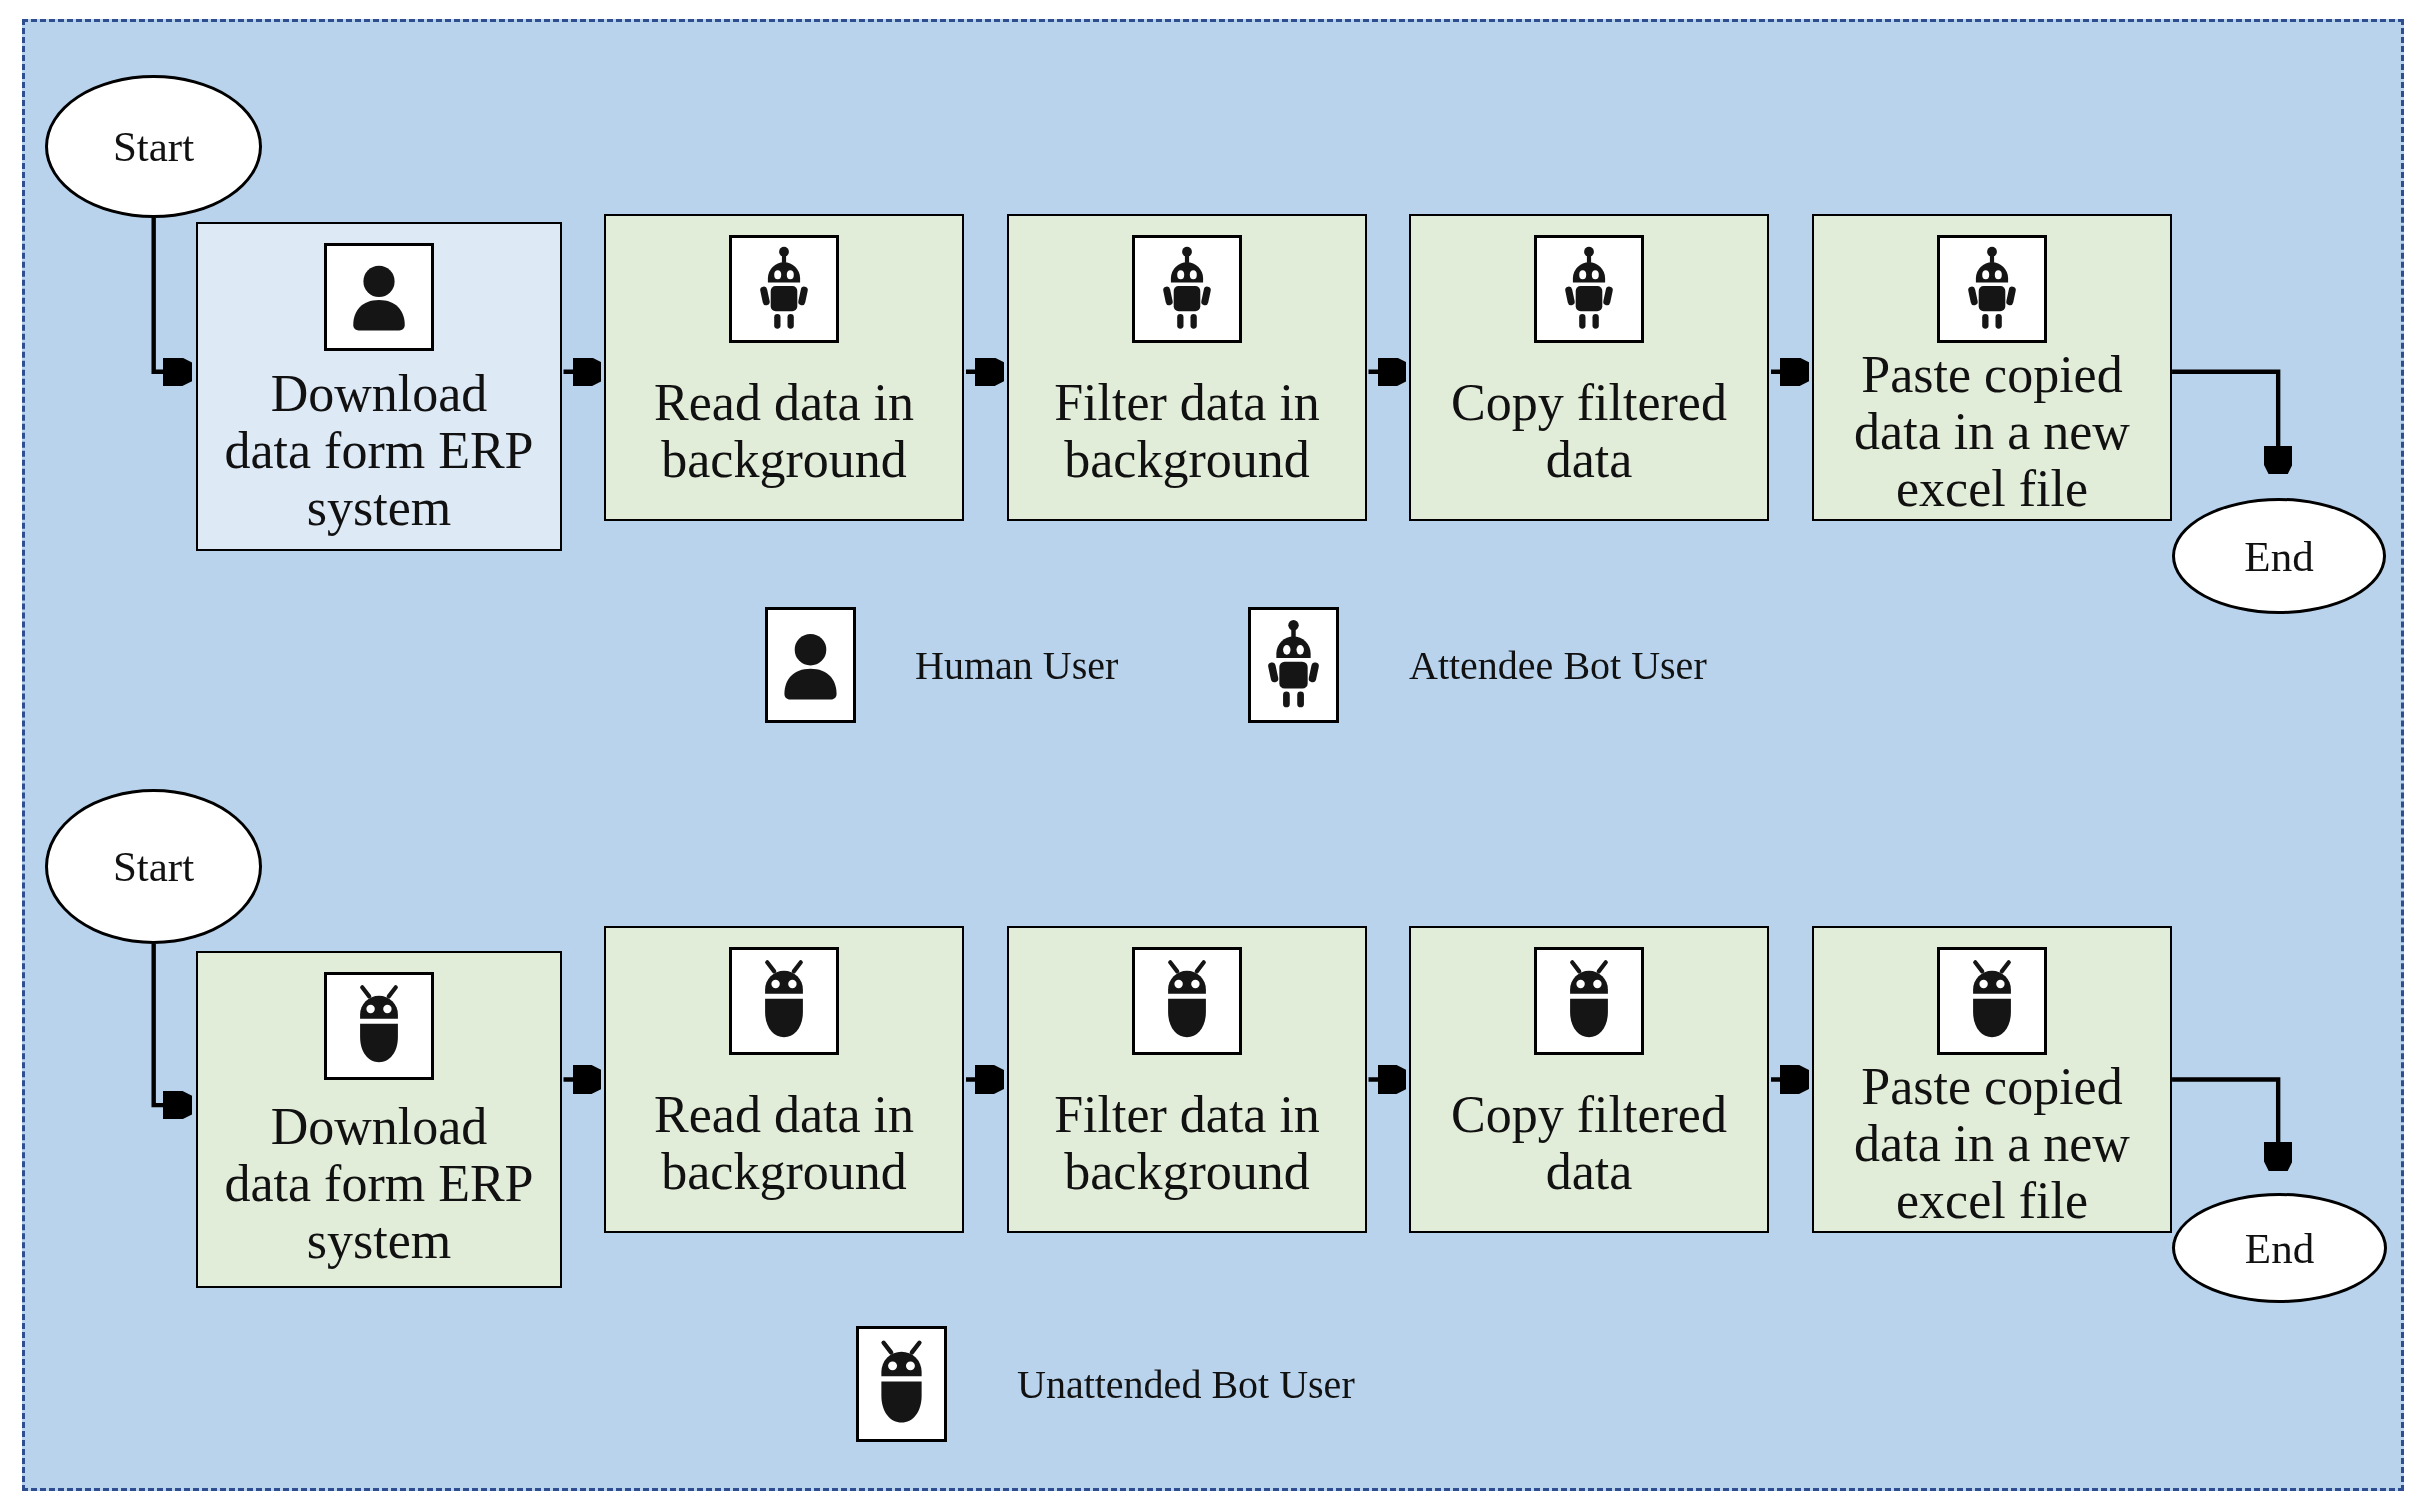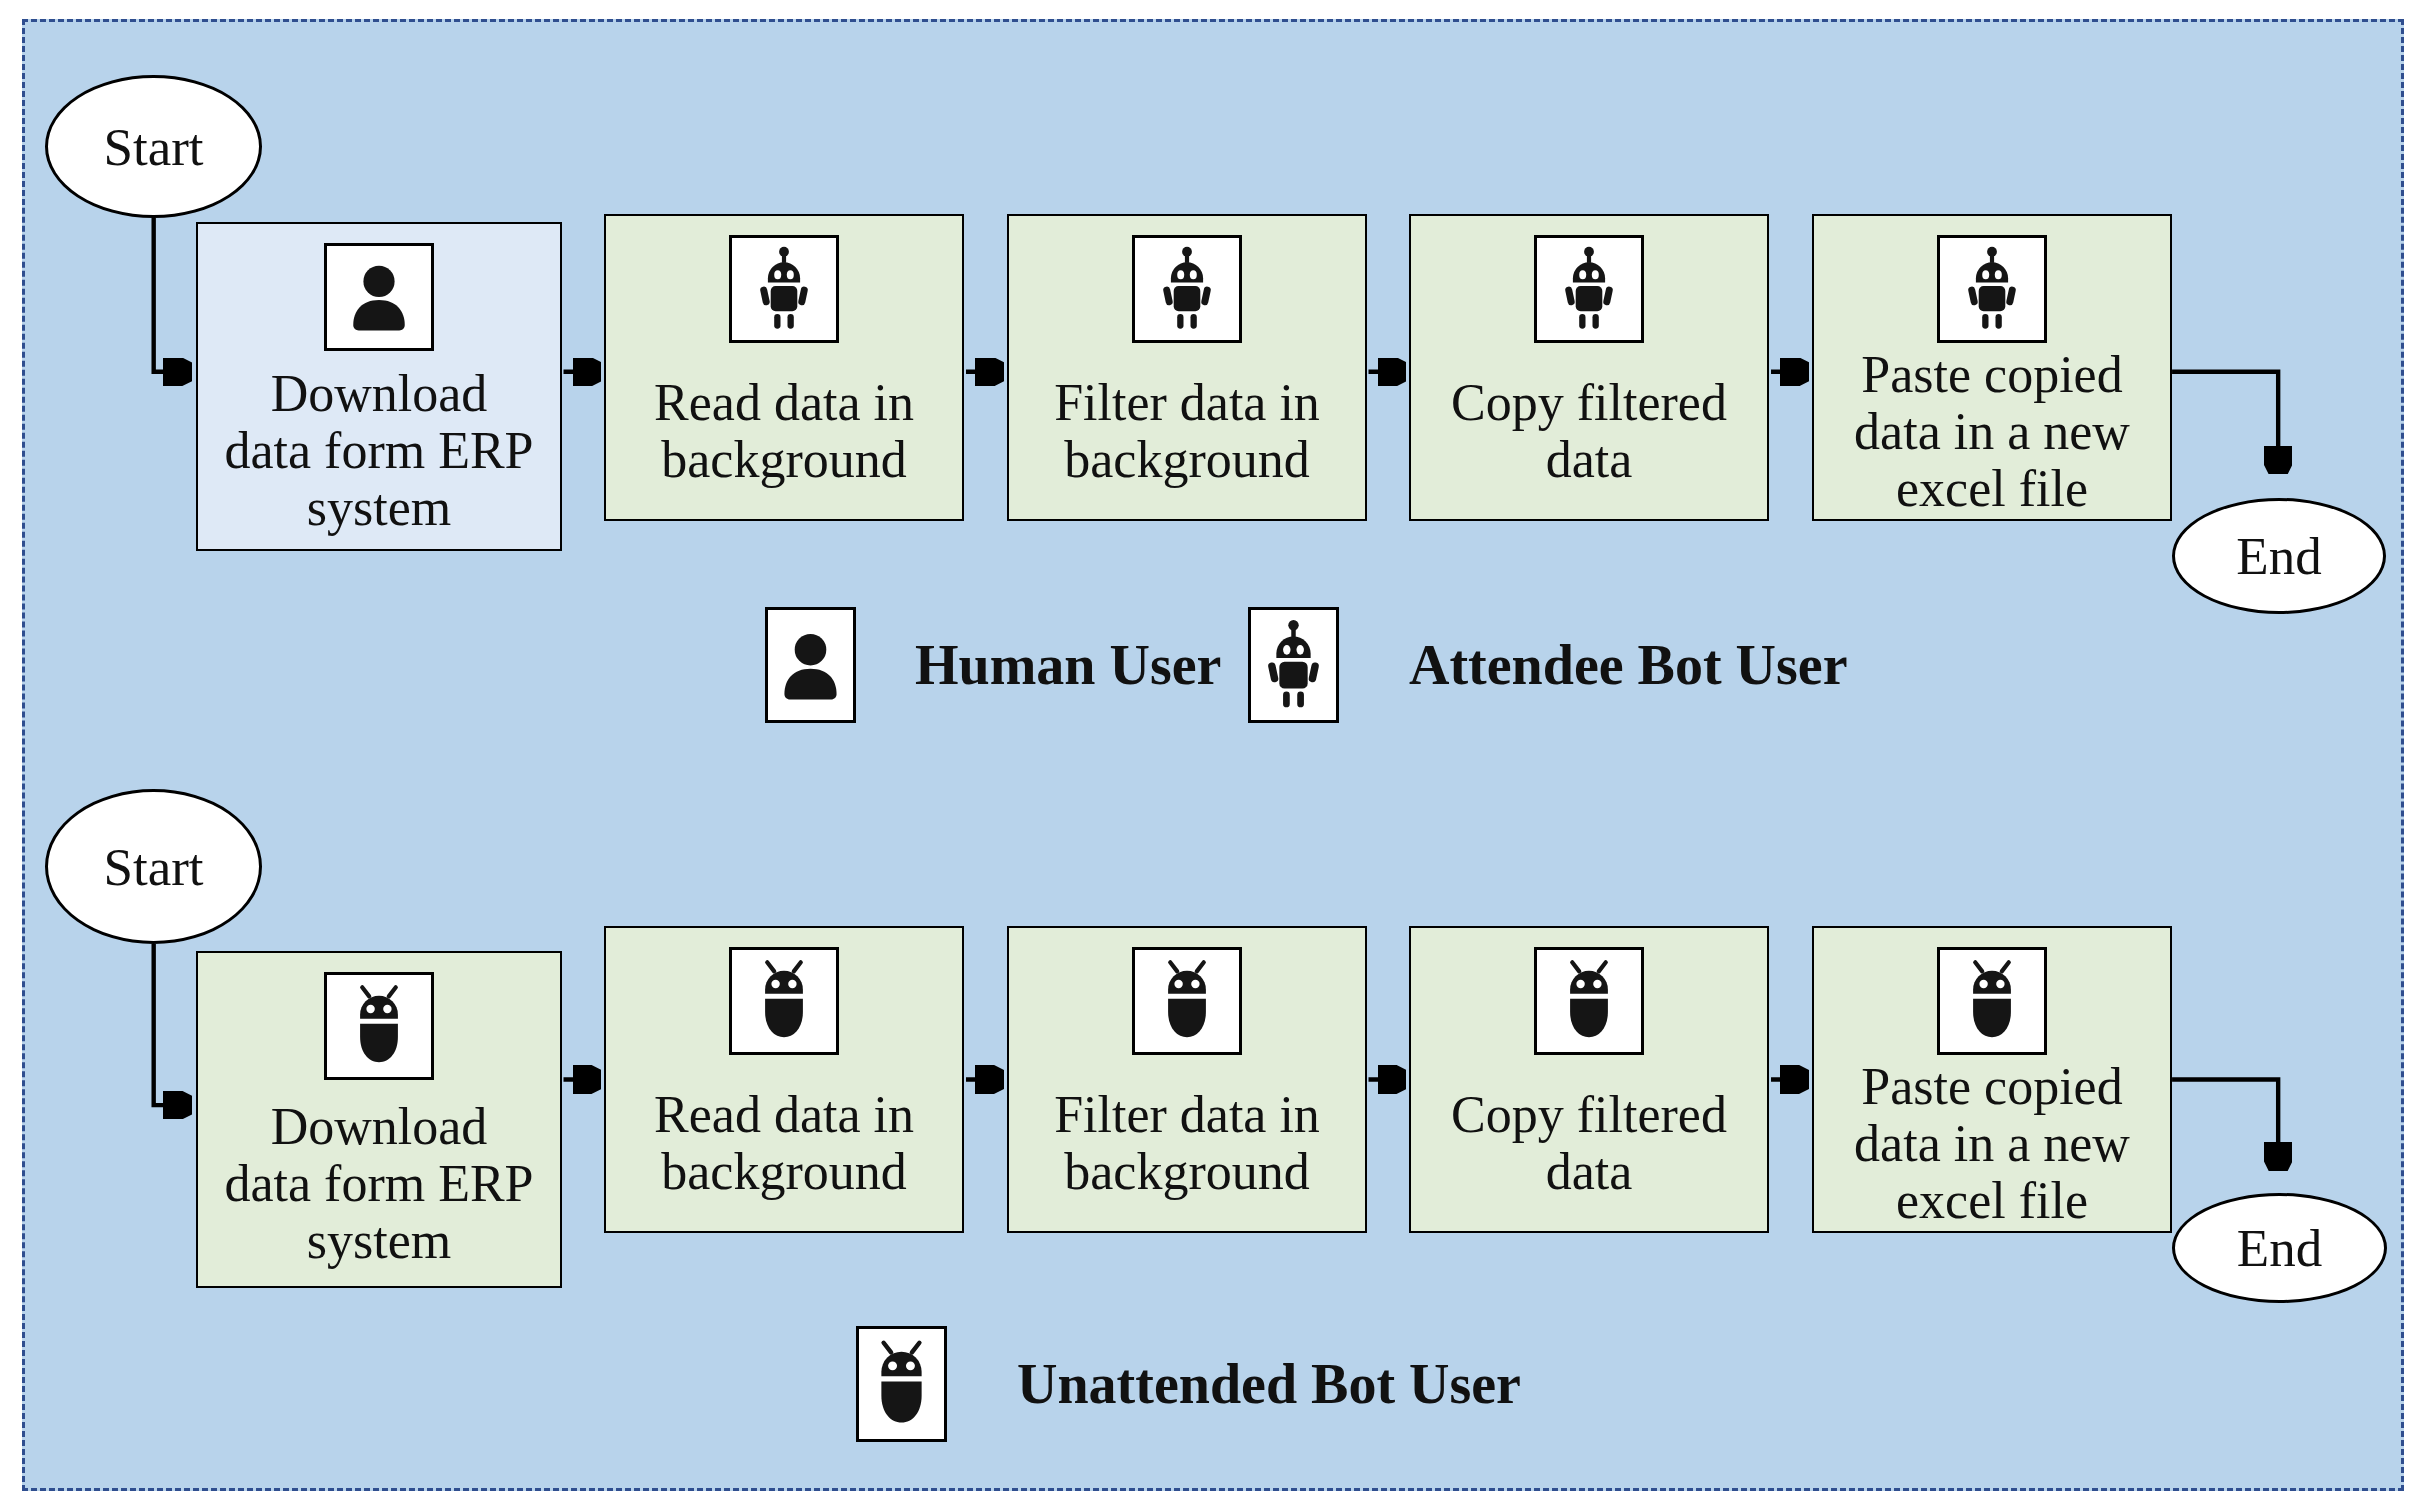--- a/index.html
+++ b/index.html
@@ -9,21 +9,21 @@
   }
   .frame{
     position:absolute;left:22px;top:19px;width:2382px;height:1472px;
     background:#b8d3eb;border:3.7px dashed #2f4e8f;box-sizing:border-box;
   }
   .arrows{position:absolute;left:0;top:0;width:2426px;height:1512px;pointer-events:none;}
   .arrows path{stroke:#000;stroke-width:6;fill:none;}
   .ellipse{
     position:absolute;background:#fff;border:3.7px solid #000;border-radius:50%;
     display:flex;align-items:center;justify-content:center;
-    font-size:53px;box-sizing:border-box;
+    font-size:43px;box-sizing:border-box;
   }
   .step{
     position:absolute;border:2.9px solid #000;box-sizing:border-box;
     display:flex;flex-direction:column;align-items:center;
   }
   .step.human{background:#dee9f6;}
   .step.bot{background:#e2edd9;}
   .icon-frame{
     width:110px;height:108px;background:#fff;border:3.7px solid #000;box-sizing:border-box;
     display:flex;align-items:center;justify-content:center;margin-top:19px;flex:none;
@@ -31,21 +31,21 @@
   .step .label{
     flex:1;display:flex;flex-direction:column;justify-content:center;
     font-size:52px;line-height:57px;text-align:center;width:100%;
   }
   .legend-frame{
     position:absolute;width:91px;height:116px;background:#fff;border:3.7px solid #000;
     box-sizing:border-box;display:flex;align-items:center;justify-content:center;
   }
   .legend-label{
     position:absolute;height:116px;display:flex;align-items:center;
-    font-size:56px;white-space:nowrap;font-weight:bold;
+    font-size:40px;white-space:nowrap;
   }
   .ink{fill:#151515;}
   .eye{fill:#ffffff;}
 </style>
 </head>
 <body>
 
 <svg width="0" height="0" style="position:absolute" aria-hidden="true">
   <defs>
     <symbol id="sym-human" viewBox="0 0 100 100">

